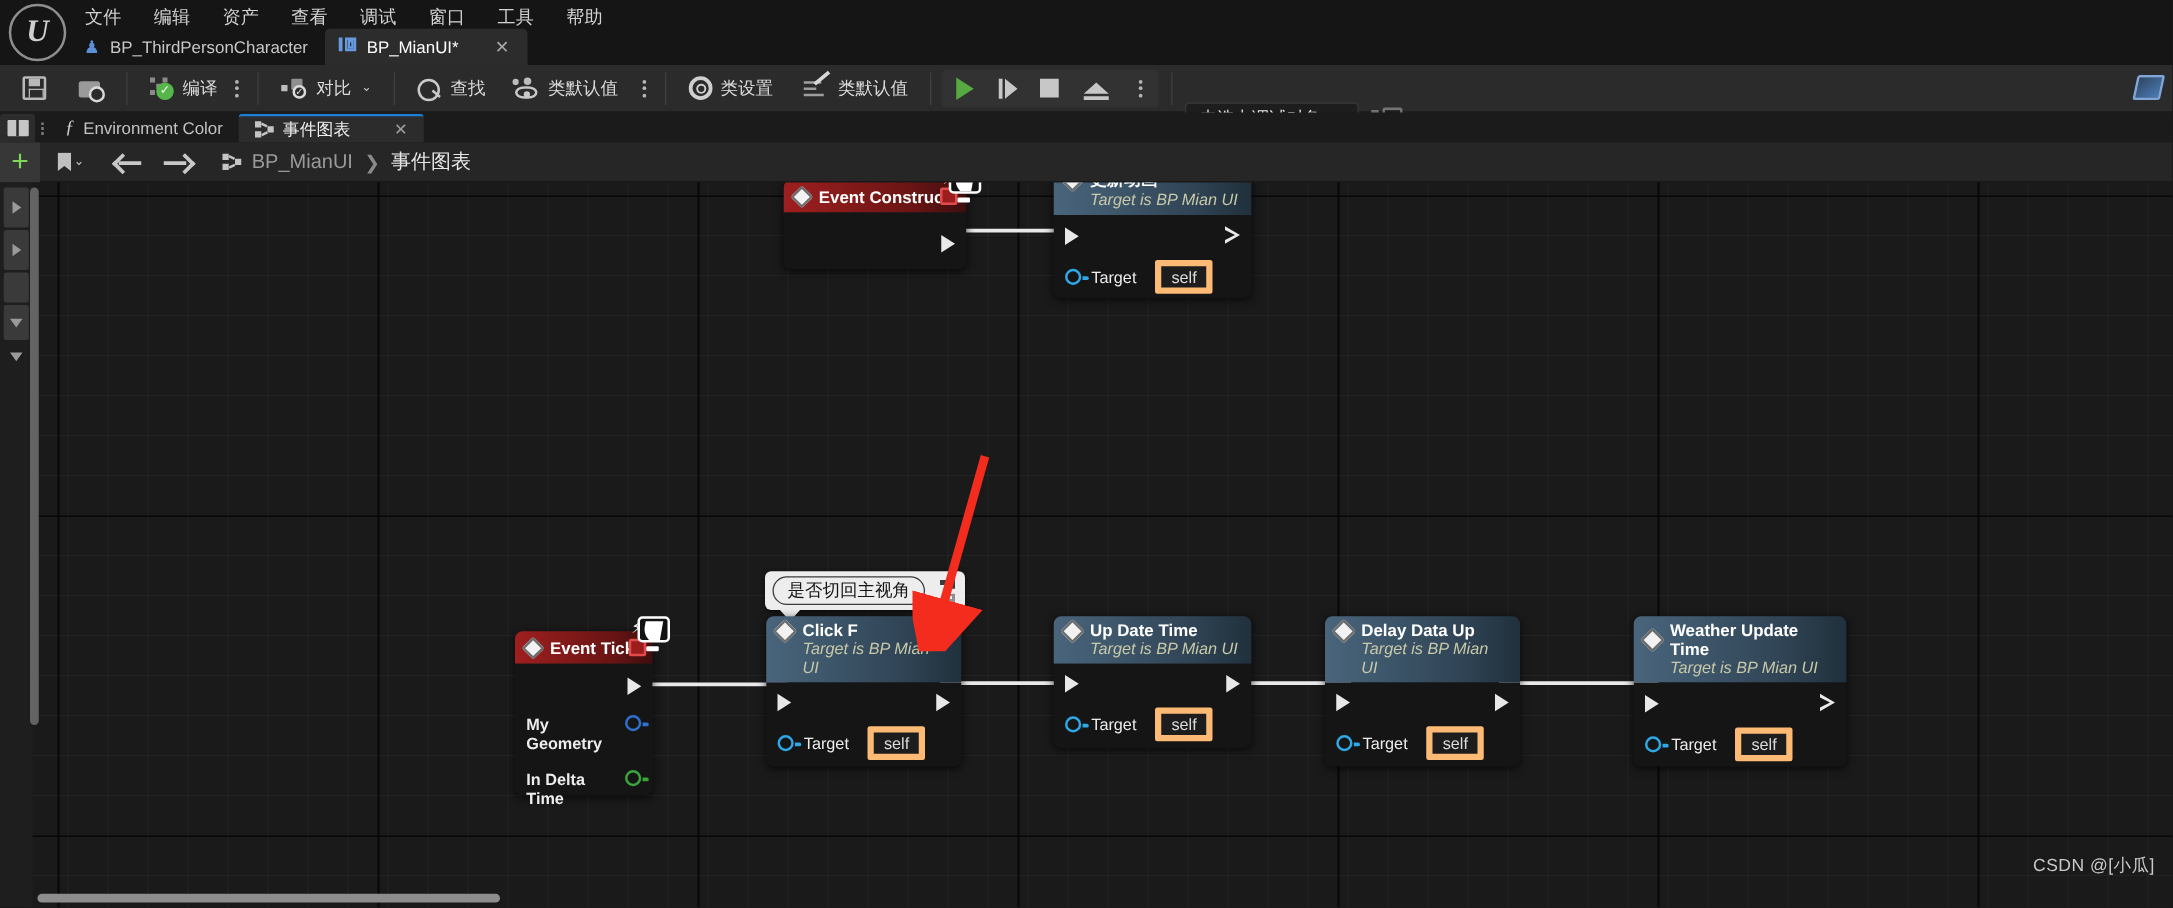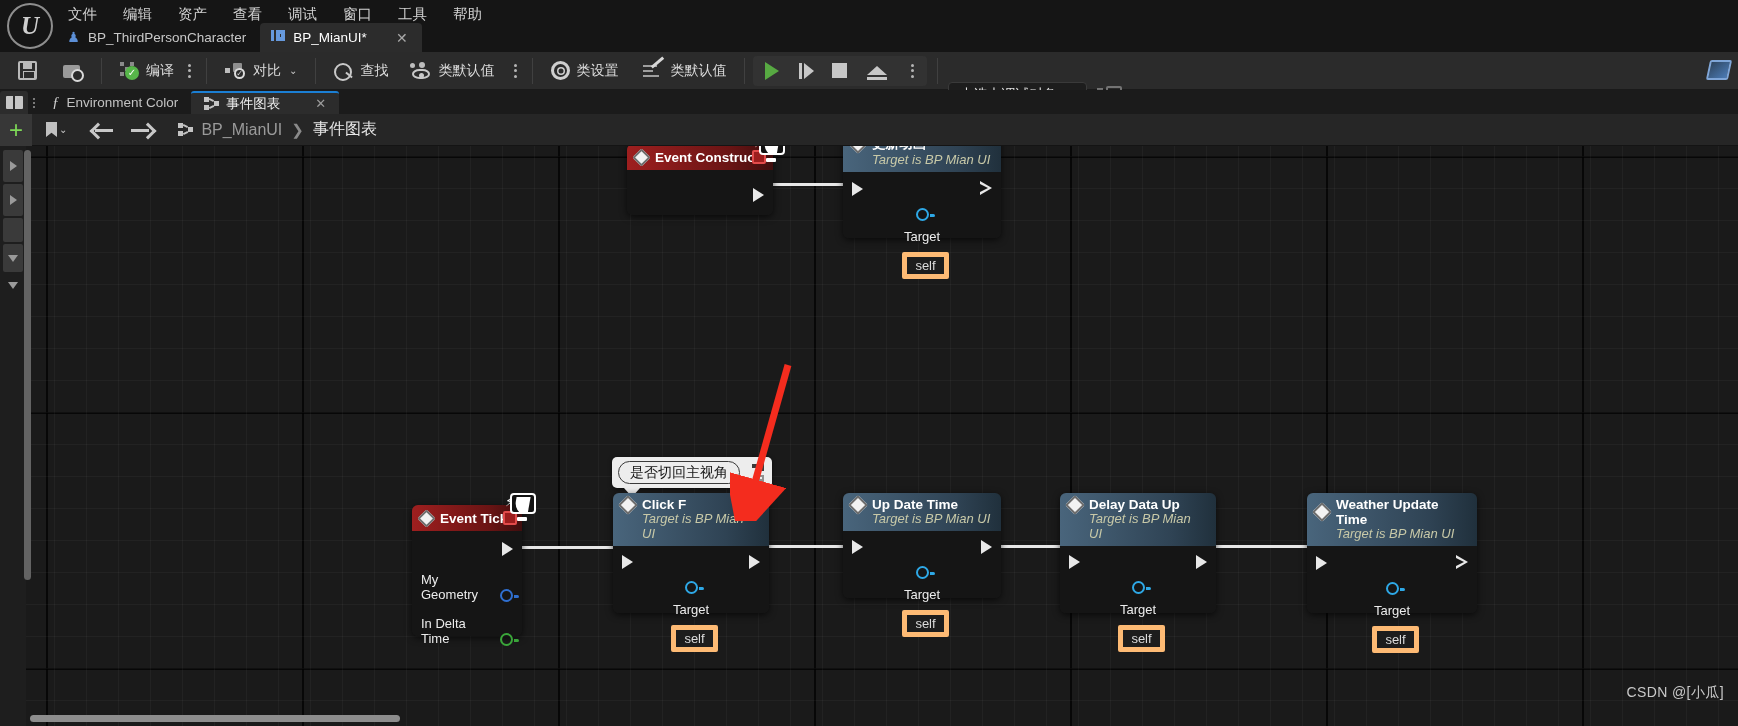--- a/index.html
+++ b/index.html
@@ -233,22 +233,22 @@
      border-left:8px solid #151515;border-top:4.5px solid transparent;border-bottom:4.5px solid transparent;}
   .pin-obj { width:13px;height:13px;border-radius:50%;border:2.5px solid #2ea8e6; background:transparent; position:relative; flex:none;}
   .pin-obj::after{content:"";position:absolute;left:12px;top:4px;width:5px;height:3px;background:#2ea8e6;border-radius:0 2px 2px 0;}
   .pin-obj.blue{ border-color:#2f6fd0; } .pin-obj.blue::after{ background:#2f6fd0; }
   .pin-obj.green{ border-color:#3aa53a; } .pin-obj.green::after{ background:#3aa53a; }
   .pin-label { font-size:13px; color:#ececec; }
   .pin-value {
     font-size:13px; color:#dcdcdc; background:#1d1d1d; border:5px solid #fdba74;
     border-radius:2px; padding:1px 8px; margin-left:7px;
   }
-  .pinrow-right { display:flex; align-items:flex-end; justify-content:flex-end; gap:7px; padding:6px 9px; }
-  .pinrow-left { display:flex; align-items:center; gap:8px; padding:6px 9px;flex-direction:column; }
+  .pinrow-right { display:flex; align-items:flex-start; justify-content:flex-end; gap:7px; padding:6px 9px;font-weight:bold; }
+  .pinrow-left { display:flex; align-items:center; gap:8px; padding:6px 9px; }
 
   
   .bp-badge { position:absolute; width:14px;height:14px; border:2px solid #e24b4b; border-radius:2px; background:#9c1d1d; }
   .dbg-icon { position:absolute; width:31px; height:28px; }
   .dbg-icon .scr { position:absolute; right:0; top:0; width:26px; height:21px; background:#121212;
      border:2.5px solid #ffffff; border-radius:4px; overflow:hidden; }
   .dbg-icon .scr::after{content:"";position:absolute;left:3px;top:2px;width:14px;height:18px;background:#ffffff;
      border-radius: 0 0 0 14px; transform:skewX(-10deg);}
   .dbg-icon .stand { position:absolute; right:9px; bottom:0px; width:10px; height:4px; background:#fff; border-radius:1px; }
   .dbg-icon .bolt { position:absolute; left:0; top:2px; color:#fff; font-size:13px; line-height:13px; }

